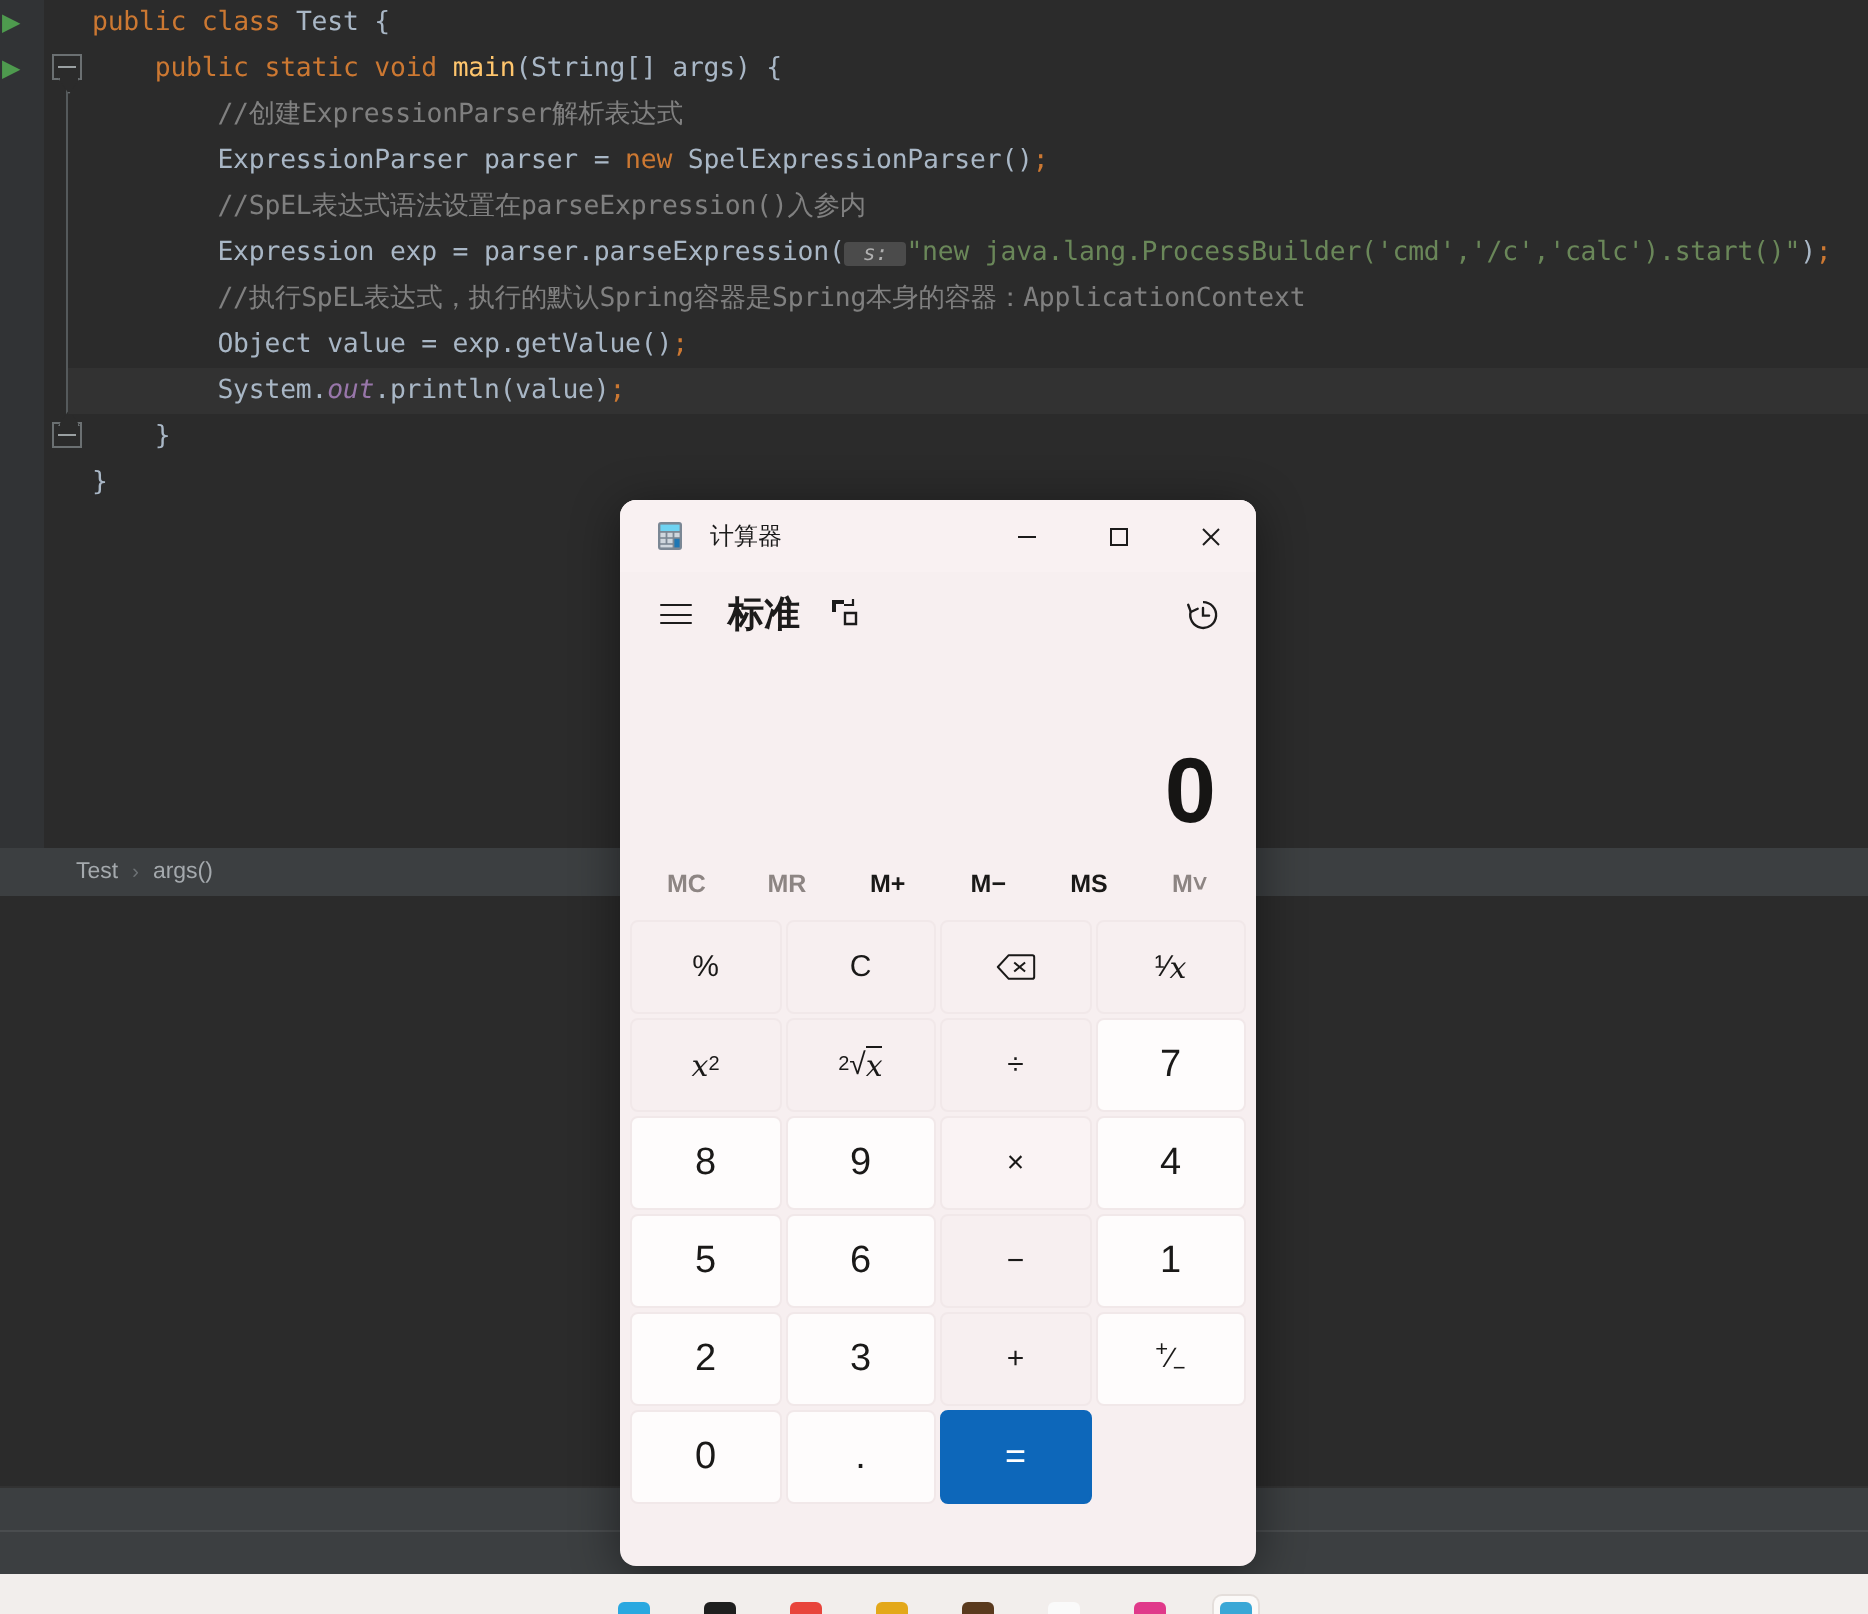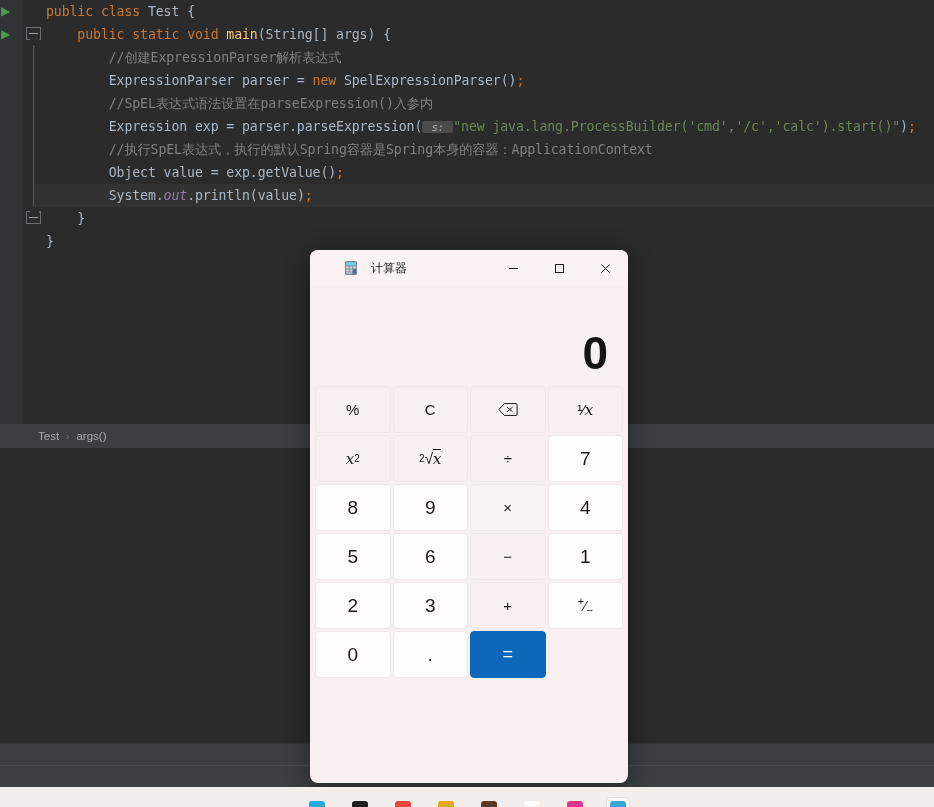--- a/index.html
+++ b/index.html
@@ -152,21 +152,20 @@
     width: 318px; height: 533px;
     background: #f7eff0;
     border-radius: 8px;
     box-shadow: 0 4px 24px rgba(0,0,0,.45);
     overflow: hidden;
     font-family: "Liberation Sans", sans-serif;
   }
   .calc-titlebar {
     height: 36px; display: flex; align-items: center;
     background: #f9f1f2;
-    padding-left: 16px;
   }
   .calc-icon {
     width: 16px; height: 16px; margin-left: 17px; margin-right: 12px;
     position: relative;
   }
   .calc-title { font-size: 12px; color: #1c1b1b; flex: 1; }
   .win-btns { display: flex; height: 36px; }
   .win-btn {
     width: 46px; height: 36px;
     display: flex; align-items: center; justify-content: center;
@@ -302,25 +301,56 @@
         </div>
         <div class="win-btn close">
           <svg width="11" height="11" viewBox="0 0 11 11">
               <line x1="1.5" y1="1.5" x2="9.5" y2="9.5" stroke="currentColor" stroke-width="1"></line>
               <line x1="9.5" y1="1.5" x2="1.5" y2="9.5" stroke="currentColor" stroke-width="1"></line>
             </svg>
         </div>
       </div>
     </div>
 
+    <div class="calc-header">
+      <div class="hamburger">
+        <span></span>
+          <span></span>
+          <span></span>
+      </div>
+      <div class="mode-label">标准</div>
+      <div class="pin-btn">
+        <svg width="18" height="18" viewBox="0 0 18 18">
+          <path d="M3 3 H9 V5 H5 V9 H3 Z" fill="#1c1b1b"></path>
+          <path d="M9.5 9.5 H15 V15 H9.5 Z" fill="none" stroke="#1c1b1b" stroke-width="1.2"></path>
+          <path d="M9 5.5 L13.5 5.5 L13.5 2.5" fill="none" stroke="#1c1b1b" stroke-width="1.1"></path>
+        </svg>
+      </div>
+      <div class="spacer"></div>
+      <div class="history-btn">
+        <svg width="19" height="19" viewBox="0 0 20 20">
+          <path d="M10 3.2 A6.8 6.8 0 1 1 3.6 8" fill="none" stroke="#1c1b1b" stroke-width="1.25"></path>
+          <path d="M2.2 4.6 L3.6 8.4 L7.2 6.7" fill="none" stroke="#1c1b1b" stroke-width="1.25" stroke-linejoin="round" stroke-linecap="round"></path>
+          <path d="M10 6.3 V10.3 H13.2" fill="none" stroke="#1c1b1b" stroke-width="1.25" stroke-linecap="round"></path>
+        </svg>
+      </div>
+    </div>
 
     <div class="calc-display">
       <div class="calc-value">0</div>
     </div>
 
+    <div class="mem-row" id="mem-row">
+        <div class="mem-btn">MC</div>
+        <div class="mem-btn">MR</div>
+        <div class="mem-btn enabled">M+</div>
+        <div class="mem-btn enabled">M−</div>
+        <div class="mem-btn enabled">MS</div>
+        <div class="mem-btn">M˅</div>
+      </div>
 
     <div class="keypad" id="keypad">
         <div class="key op">%</div>
         <div class="key op">C</div>
         <div class="key op">
           <svg width="20" height="15" viewBox="0 0 22 16">
             <path d="M7 1.5 H20 A1 1 0 0 1 21 2.5 V13.5 A1 1 0 0 1 20 14.5 H7 L1 8 Z" fill="none" stroke="#1a1918" stroke-width="1.1" stroke-linejoin="round"></path>
             <line x1="10" y1="5.5" x2="16" y2="10.5" stroke="#1a1918" stroke-width="1.1"></line>
             <line x1="16" y1="5.5" x2="10" y2="10.5" stroke="#1a1918" stroke-width="1.1"></line>
           </svg>

